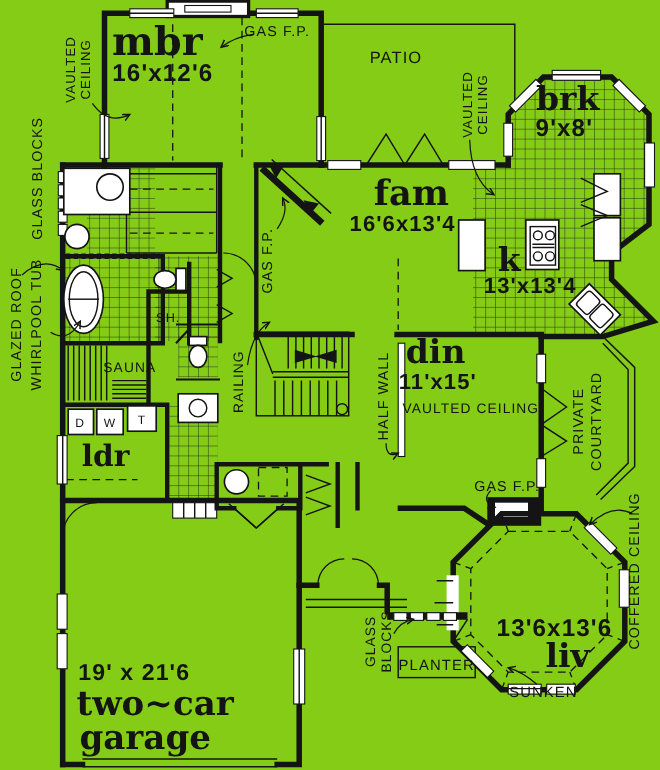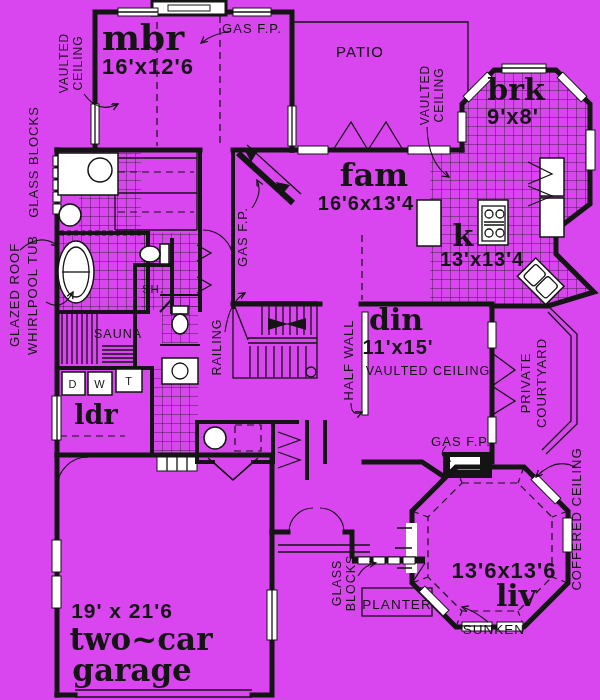--- a/index.html
+++ b/index.html
@@ -1,16 +1,16 @@
 <!DOCTYPE html>
 <html><head>
 <meta charset="utf-8">
 <style>
   html,body{margin:0;padding:0;background:#ffffff;}
-  .plan-wrap{width:600px;height:700px;background:#d946ef;overflow:hidden;}
+  .plan-wrap{width:600px;height:700px;background:#84cc16;overflow:hidden;}
   svg{display:block;}
   text{fill:#141414;}
   .rn{font-family:"DejaVu Serif",serif;font-weight:700;}
   .dim{font-family:"Liberation Sans",sans-serif;font-weight:700;letter-spacing:1px;}
   .ann{font-family:"Liberation Sans",sans-serif;letter-spacing:1px;}
   .wall{stroke:#141414;stroke-width:5;fill:none;stroke-linecap:square;}
   .wall4{stroke:#141414;stroke-width:4;fill:none;stroke-linecap:square;}
   .thin{stroke:#141414;stroke-width:1.3;fill:none;}
   .thin2{stroke:#141414;stroke-width:2;fill:none;}
   .dash{stroke:#141414;stroke-width:1.2;fill:none;stroke-dasharray:7 5;}

